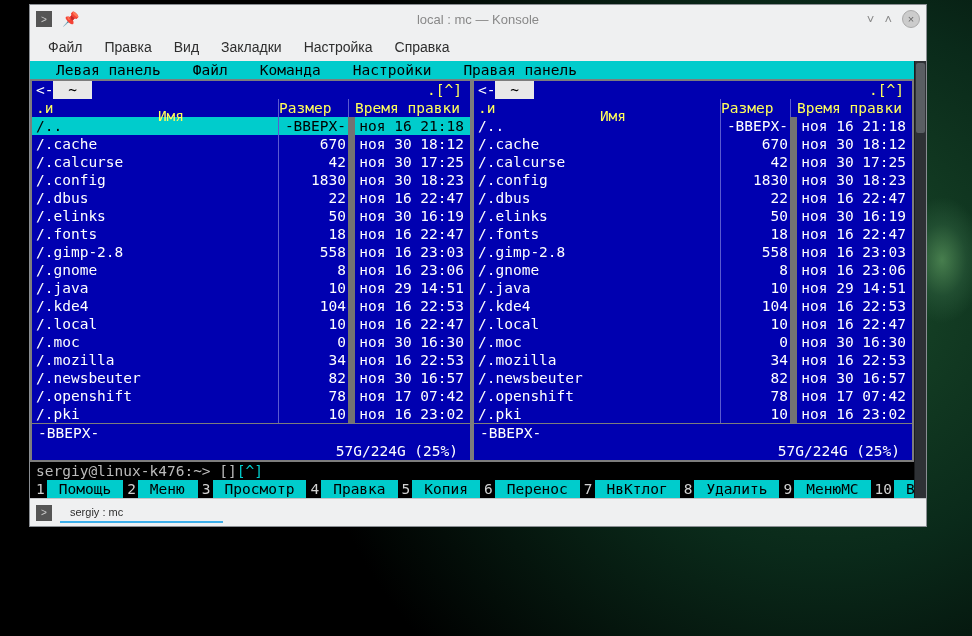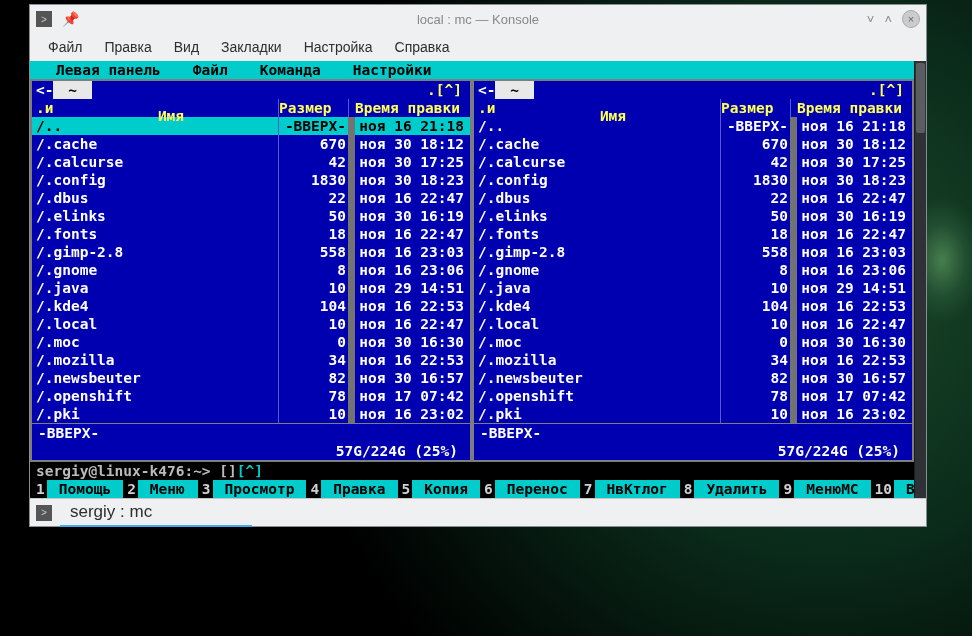--- a/index.html
+++ b/index.html
@@ -72,21 +72,20 @@
   }
   .menubar span { padding: 3px 10px; }
   .terminal {
     background: #a16207;
     padding: 0;
     font-family: "DejaVu Sans Mono","Liberation Mono",monospace;
     font-size: 14.5px;
     line-height: 18px;
     color: #aaa;
     position: relative;
-    font-weight: bold;
   }
   .term-inner { position:relative; }
   .scrollbar {
     position:absolute;
     right:0; top:0; bottom:0;
     width:12px;
     background:#2e3135;
     border-left:1px solid #1a1c1e;
   }
   .scrollbar .thumb {
@@ -200,21 +199,21 @@
     border-top:1px solid #c5c7ca;
     display:flex; align-items:center;
     padding:0 6px;
   }
   .taskbar .ticon2 {
     width:16px;height:16px;background:#555;margin-right:8px;
     display:inline-flex;align-items:center;justify-content:center;color:#ccc;font-size:10px;
   }
   .taskbar .tab {
     padding:3px 100px 3px 10px;
-    font-size:17px; color:#2e2e2e;
+    font-size:11px; color:#2e2e2e;
     border-bottom:2px solid #3daee9;
   }
 </style>
 </head>
 <body>
 
 <div class="desktop-bg">
   <div class="bulb"></div>
 </div>
 
@@ -241,20 +240,21 @@
   </div>
 
   <div class="terminal">
     <div class="term-inner" style="margin-right:12px;">
 
       <div class="mc-menubar">
         <span>Левая панель</span>
         <span>Файл</span>
         <span>Команда</span>
         <span>Настройки</span>
+        <span>Правая панель</span>
       </div>
 
       <div class="panels">
         <div class="panel" id="left-panel">
             <div class="panel-top">
               <span class="left-bracket">&lt;-</span>
               <span class="cwd">&nbsp;~&nbsp;</span>
               <span class="sort">.[^]</span>
             </div>
             <div class="headers">

